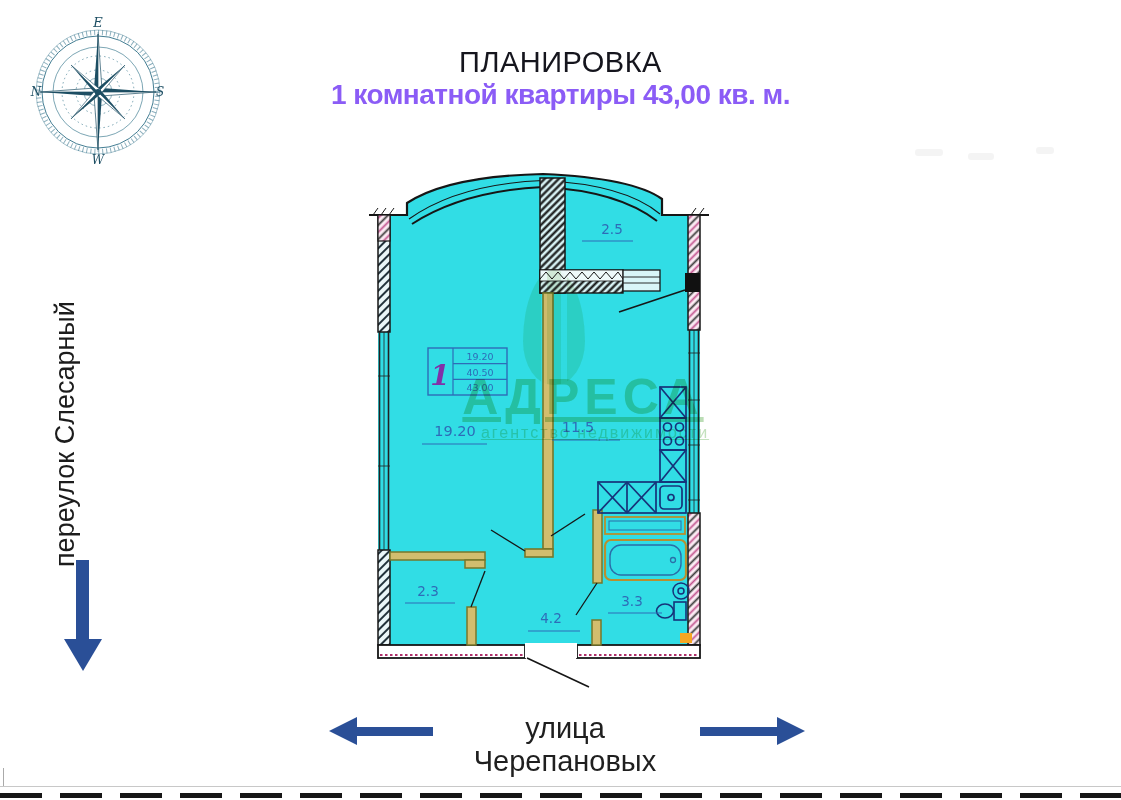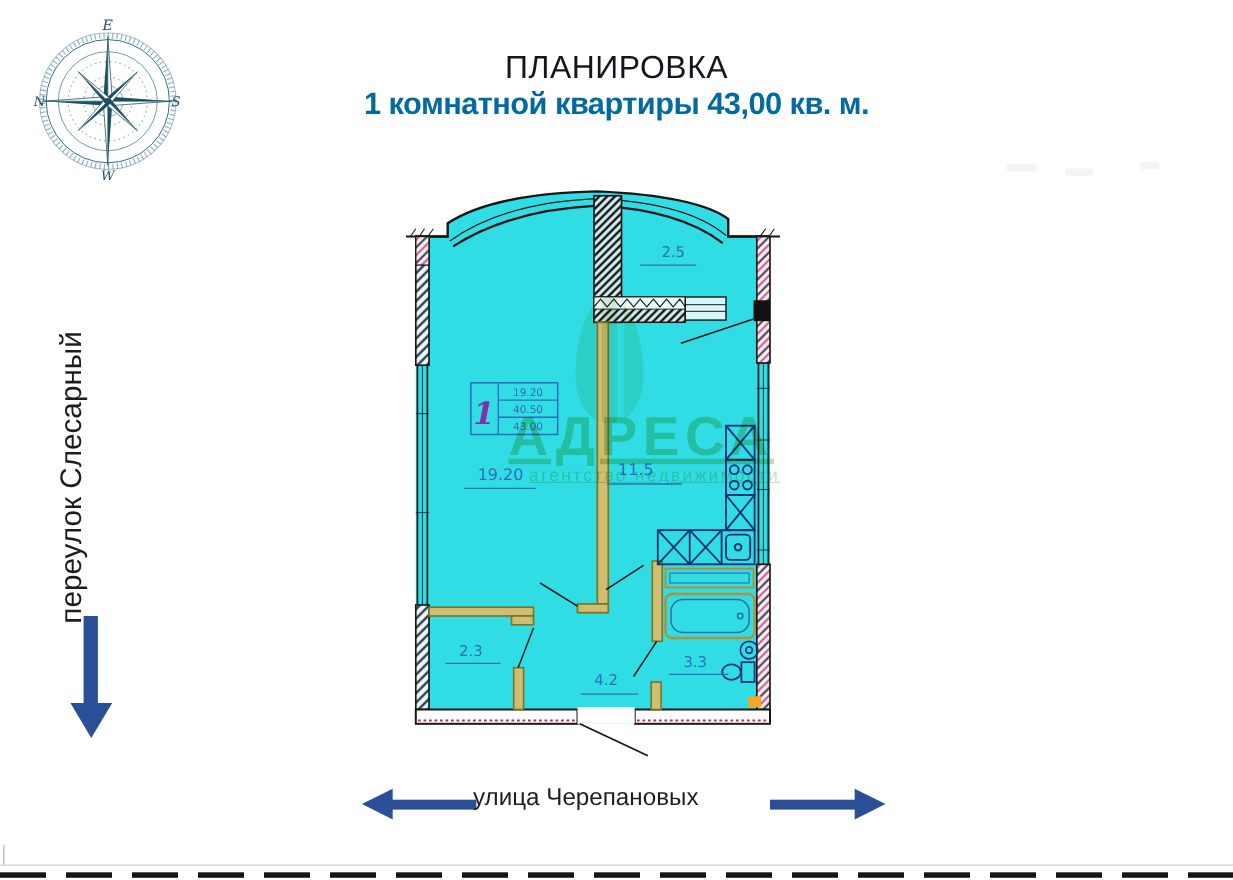--- a/index.html
+++ b/index.html
@@ -3,34 +3,34 @@
 <meta charset="utf-8">
 <style>
   html,body{margin:0;padding:0;background:#ffffff;}
   .page{position:relative;width:1121px;height:800px;background:#ffffff;overflow:hidden;
         font-family:"Liberation Sans",sans-serif;}
 
   
   .title1{position:absolute;left:0;top:46px;width:1121px;text-align:center;
           font-size:29px;font-weight:400;letter-spacing:0.5px;color:#15151d;}
   .title2{position:absolute;left:0;top:79px;width:1121px;text-align:center;
-          font-size:28px;font-weight:700;letter-spacing:-0.5px;color:#0369a1;}
+          font-size:28px;font-weight:700;letter-spacing:-0.5px;color:#8b5cf6;}
 
   
   .street-left{position:absolute;left:52px;top:282px;height:285px;
                writing-mode:vertical-rl;transform:rotate(180deg);
                font-size:27px;color:#1c1c1c;letter-spacing:0px;line-height:1;}
   .arrow-down-shaft{position:absolute;left:76px;top:560px;width:13px;height:80px;background:#2a4f97;}
   .arrow-down-head{position:absolute;left:64px;top:639px;width:0;height:0;
                    border-left:19px solid transparent;border-right:19px solid transparent;
                    border-top:32px solid #2a4f97;}
 
   
-  .street-bottom{position:absolute;left:430px;top:712px;width:270px;
-                 font-size:22px;color:#1f1f1f;}
+  .street-bottom{position:absolute;left:430px;top:712px;width:270px;text-align:center;
+                 font-size:29px;color:#1f1f1f;}
   .arrow-left-shaft{position:absolute;left:356px;top:727px;width:77px;height:9px;background:#2a4f97;}
   .arrow-left-head{position:absolute;left:329px;top:717px;width:0;height:0;
                    border-top:14px solid transparent;border-bottom:14px solid transparent;
                    border-right:28px solid #2a4f97;}
   .arrow-right-shaft{position:absolute;left:700px;top:727px;width:78px;height:9px;background:#2a4f97;}
   .arrow-right-head{position:absolute;left:777px;top:717px;width:0;height:0;
                     border-top:14px solid transparent;border-bottom:14px solid transparent;
                     border-left:28px solid #2a4f97;}
 
   

